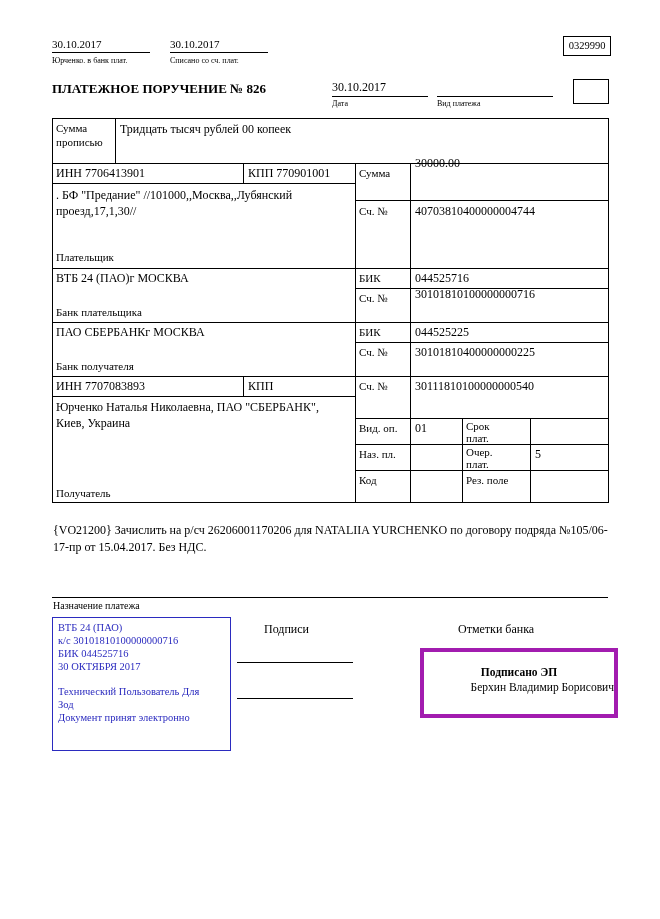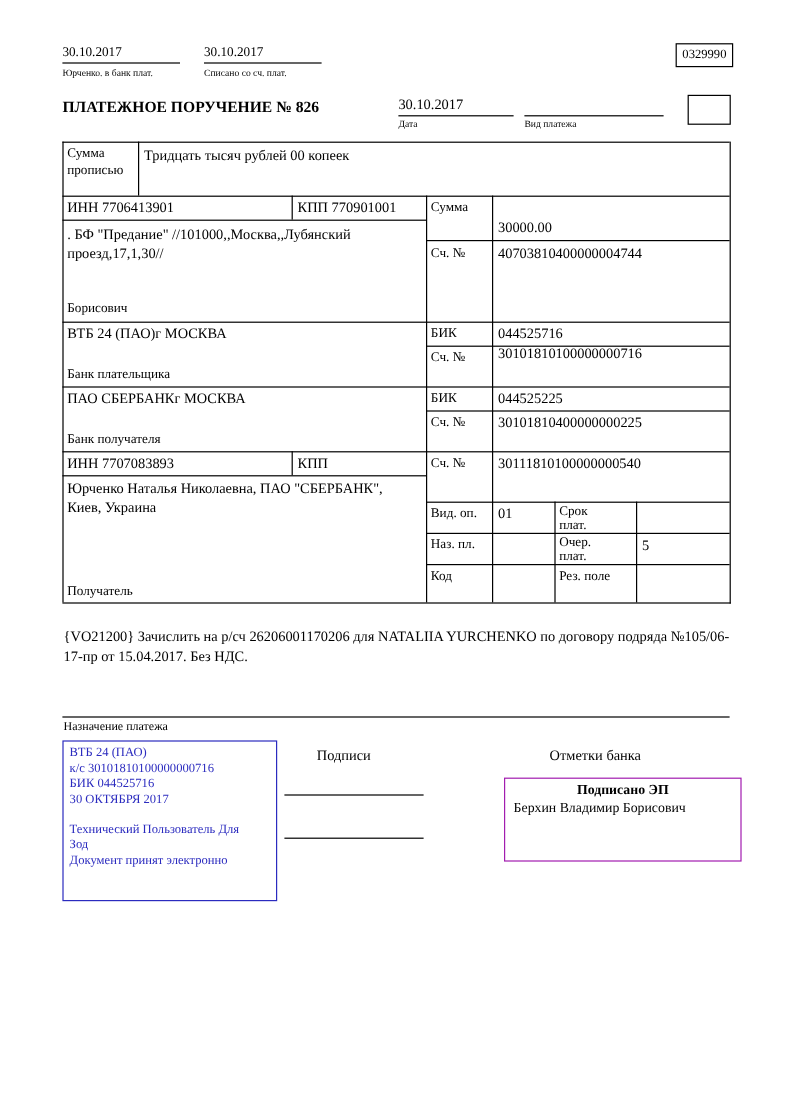--- a/index.html
+++ b/index.html
@@ -15,23 +15,23 @@
   .fs12{font-size:12px;}
   .fs13{font-size:13px;}
   .b{font-weight:bold;}
   .box{position:absolute;border:1px solid #000;box-sizing:border-box;}
   .stamp{position:absolute;left:52px;top:617px;width:179px;height:134px;
          border:1px solid #2b2bbf;color:#2b2bbf;font-size:10.5px;line-height:13px;
          padding:3px 5px;box-sizing:border-box;}
   .stamp .gap13{}
   .stamp .gap16{margin-top:12px;}
   .esign{position:absolute;left:420px;top:648px;width:198px;height:70px;
-         border:1px solid #a21caf;box-sizing:border-box;text-align:center;
-         font-size:11.5px;line-height:14.5px;padding-top:3px;}
-  .esign .signer{text-align:left;padding-left:7px;}
+         border:4px solid #a21caf;box-sizing:border-box;text-align:center;
+         font-size:11.5px;line-height:14.5px;padding-top:13px;}
+  .esign .signer{text-align:right;padding-left:7px;}
   .esign .it{font-style:italic;}
 </style>
 </head>
 <body>
 
 <div class="t fs11" style="left:52px;top:38px">30.10.2017</div>
 <div class="hl" style="left:52px;top:52px;width:98px"></div>
 <div class="t fs8" style="left:52px;top:56px">Юрченко. в банк плат.</div>
 
 <div class="t fs11" style="left:170px;top:38px">30.10.2017</div>
@@ -74,26 +74,26 @@
 <div class="vl" style="left:243px;top:376px;height:20px"></div>
 <div class="vl" style="left:462px;top:418px;height:84px"></div>
 <div class="vl" style="left:530px;top:418px;height:84px"></div>
 
 <div class="t fs11 wrap" style="left:56px;top:121px;width:56px;line-height:14px">Сумма прописью</div>
 <div class="t fs12" style="left:120px;top:122px">Тридцать тысяч рублей 00 копеек</div>
 
 <div class="t fs12" style="left:56px;top:166px">ИНН 7706413901</div>
 <div class="t fs12" style="left:248px;top:166px">КПП 770901001</div>
 <div class="t fs11" style="left:359px;top:167px">Сумма</div>
-<div class="t fs12" style="left:415px;top:182px">30000.00</div>
+<div class="t fs12" style="left:415px;top:156px">30000.00</div>
 
 <div class="t fs12 wrap" style="left:56px;top:187px;width:294px;line-height:16px">. БФ "Предание" //101000,,Москва,,Лубянский проезд,17,1,30//</div>
 <div class="t fs11" style="left:359px;top:205px">Сч. №</div>
 <div class="t fs12" style="left:415px;top:204px">40703810400000004744</div>
-<div class="t fs11" style="left:56px;top:251px">Борисович</div>
+<div class="t fs11" style="left:56px;top:251px">Плательщик</div>
 
 <div class="t fs12" style="left:56px;top:271px">ВТБ 24 (ПАО)г МОСКВА</div>
 <div class="t fs11" style="left:359px;top:272px">БИК</div>
 <div class="t fs12" style="left:415px;top:271px">044525716</div>
 <div class="t fs11" style="left:359px;top:292px">Сч. №</div>
 <div class="t fs12" style="left:415px;top:287px">30101810100000000716</div>
 <div class="t fs11" style="left:56px;top:306px">Банк плательщика</div>
 
 <div class="t fs12" style="left:56px;top:325px">ПАО СБЕРБАНКг МОСКВА</div>
 <div class="t fs11" style="left:359px;top:326px">БИК</div>

